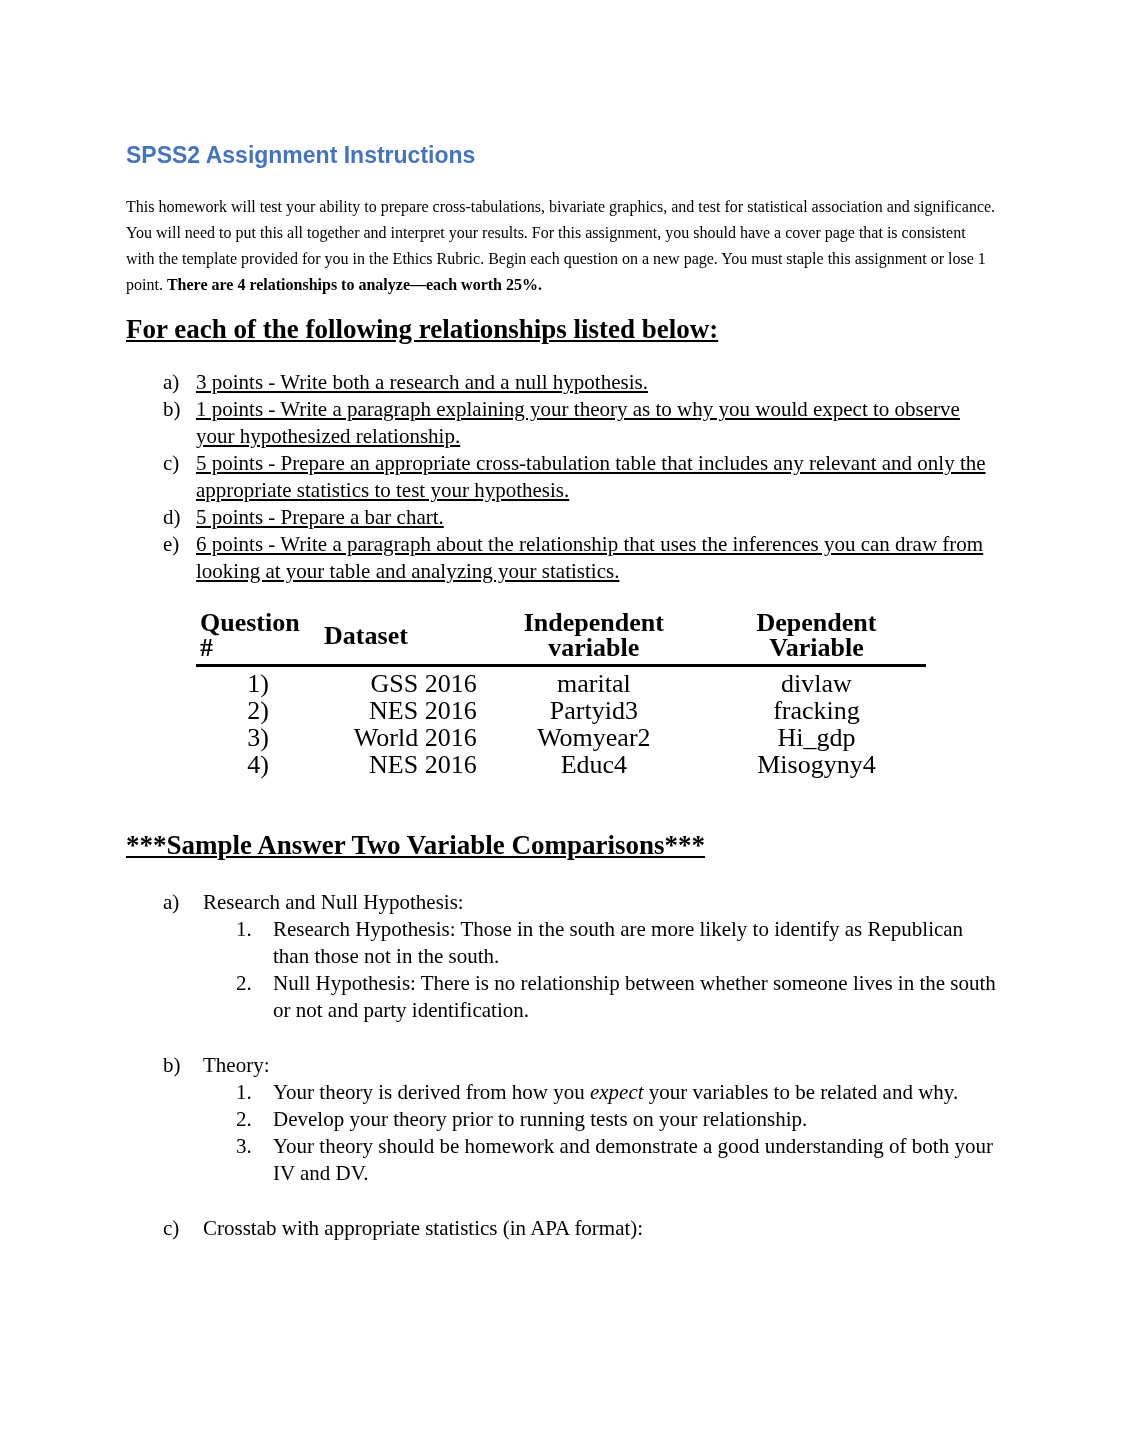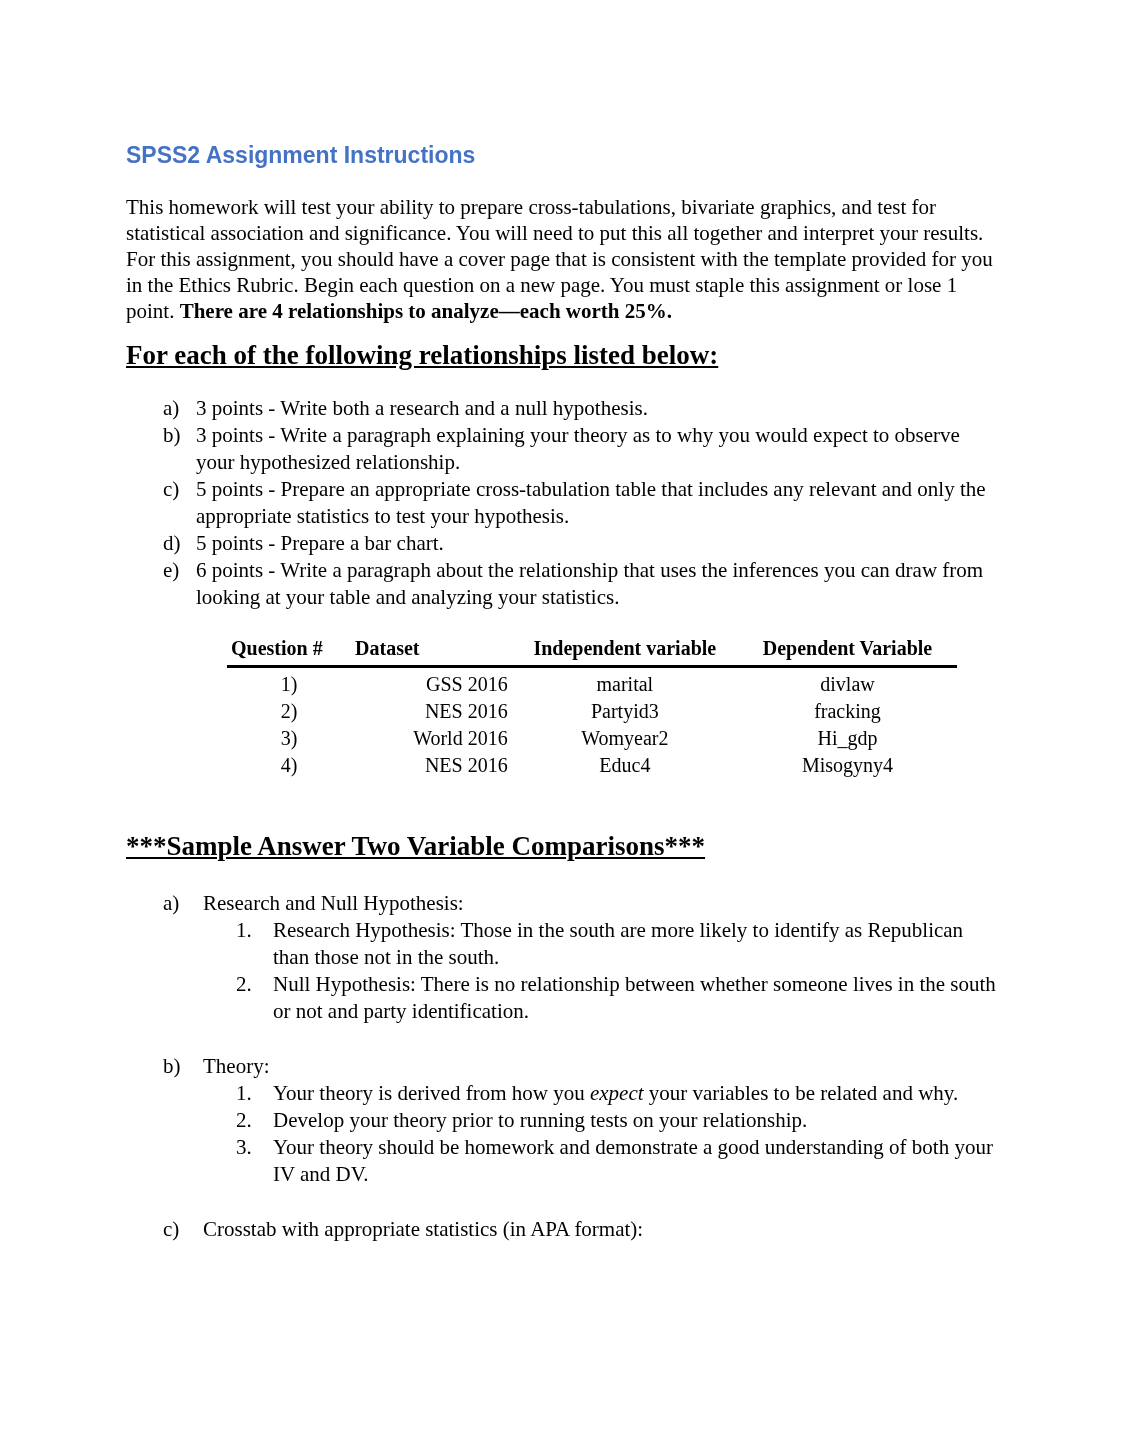--- a/index.html
+++ b/index.html
@@ -25,47 +25,47 @@
     margin-bottom: 25px;
   }
   .deadline {
     font-weight: 700;
     font-size: 22px;
     color: #B5271C;
     margin-bottom: 27px;
   }
   .deadline sup { font-size: 13px; }
   .intro {
-    font-size: 21px;
+    font-size: 16px;
     line-height: 26px;
     margin-bottom: 16px;
   }
   .intro .bold-tail { font-weight: 700; }
   .sec-heading {
     font-size: 27px;
     font-weight: 700;
     text-decoration: underline;
     margin-top: 12px;
     margin-bottom: 24px;
   }
   .alpha-list { margin-bottom: 24px; }
   .alpha-item {
     display: flex;
     padding-left: 37px;
     font-size: 21px;
     line-height: 27px;
   }
   .alpha-item .lbl { width: 33px; flex: none; }
-  .alpha-item .txt { flex: 1; }
+  .alpha-item .txt { flex: 1; text-decoration: underline; }
 
   .vars-table {
     border-collapse: collapse;
-    margin-left: 101px;
+    margin-left: 70px;
     width: 730px;
-    font-size: 20px;
+    font-size: 26px;
     line-height: 25px;
     margin-bottom: 0;
   }
   .vars-table th {
     font-weight: 700;
     border-bottom: 3px solid #000;
     padding: 1px 4px 4px 4px;
     text-align: center;
   }
   .vars-table th.col-question { text-align: left; width: 17%; }
@@ -104,21 +104,21 @@
 
   <div class="sec-heading">For each of the following relationships listed below:</div>
 
   <div class="alpha-list">
     <div class="alpha-item">
       <span class="lbl">a)</span>
       <span class="txt">3 points - Write both a research and a null hypothesis.</span>
     </div>
     <div class="alpha-item">
       <span class="lbl">b)</span>
-      <span class="txt">3 points - Write a paragraph explaining your theory as to why you would expect to observe your hypothesized relationship.</span>
+      <span class="txt">1 points - Write a paragraph explaining your theory as to why you would expect to observe your hypothesized relationship.</span>
     </div>
     <div class="alpha-item">
       <span class="lbl">c)</span>
       <span class="txt">5 points - Prepare an appropriate cross-tabulation table that includes any relevant and only the appropriate statistics to test your hypothesis.</span>
     </div>
     <div class="alpha-item">
       <span class="lbl">d)</span>
       <span class="txt">5 points - Prepare a bar chart.</span>
     </div>
     <div class="alpha-item">

